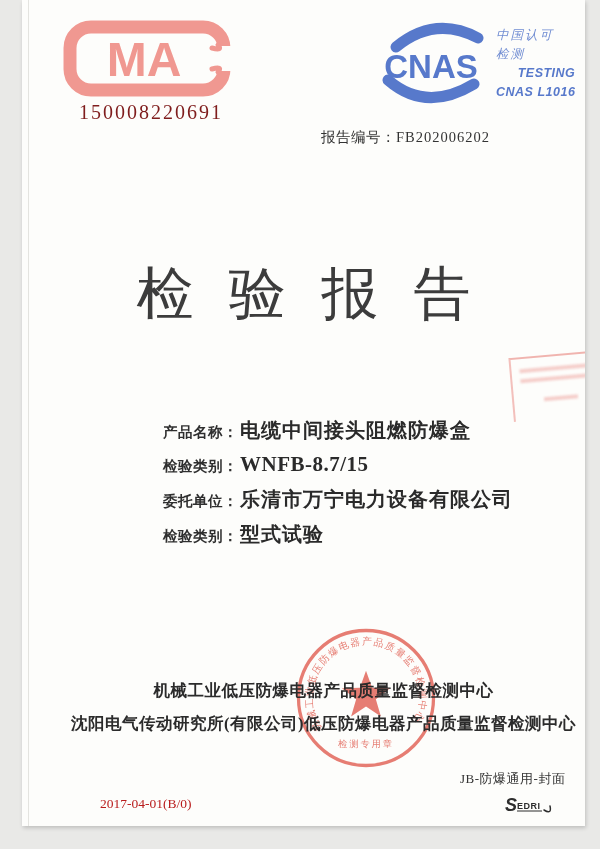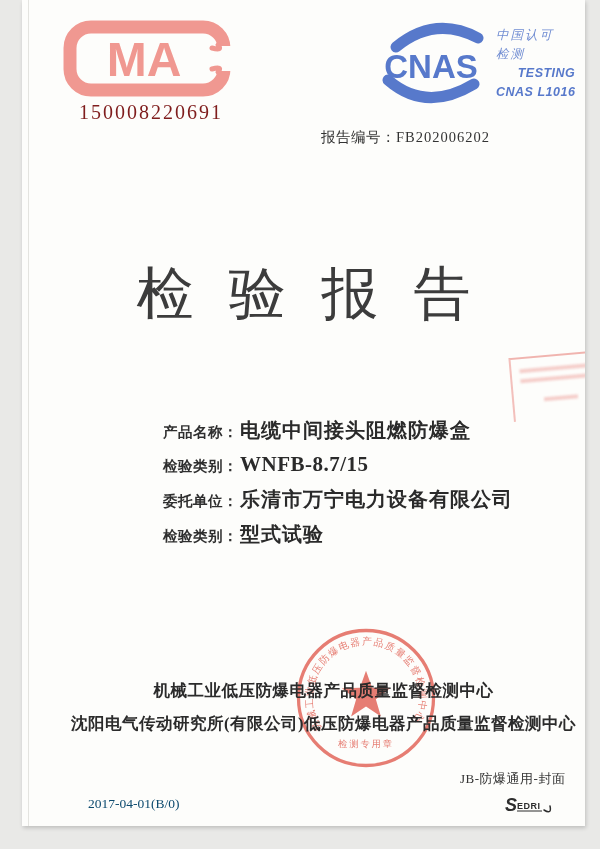--- a/index.html
+++ b/index.html
@@ -81,23 +81,23 @@
     font-size: 16.5px; font-weight: 700; color: #2b2b2b; letter-spacing: 0.5px;
   }
   
   .doc-code {
     position: absolute; left: 438px; top: 770px;
     font-family: "Liberation Serif", "DejaVu Serif", serif;
     font-size: 13px; color: #333; letter-spacing: 0.5px;
   }
   .sedri { position: absolute; left: 482px; top: 794px; width: 58px; height: 24px; }
   .date-code {
-    position: absolute; left: 66px; top: 796px;
+    position: absolute; left: 78px; top: 796px;
     font-family: "Liberation Serif", "DejaVu Serif", serif;
-    font-size: 13.5px; color: #0c4a6e;
+    font-size: 13.5px; color: #b91c1c;
   }
   svg text { font-family: "Liberation Sans", "DejaVu Sans", sans-serif; }
 </style>
 </head>
 <body>
 
 <div class="canvas">
   <div class="page">
     <div class="fold-line"></div>
 

